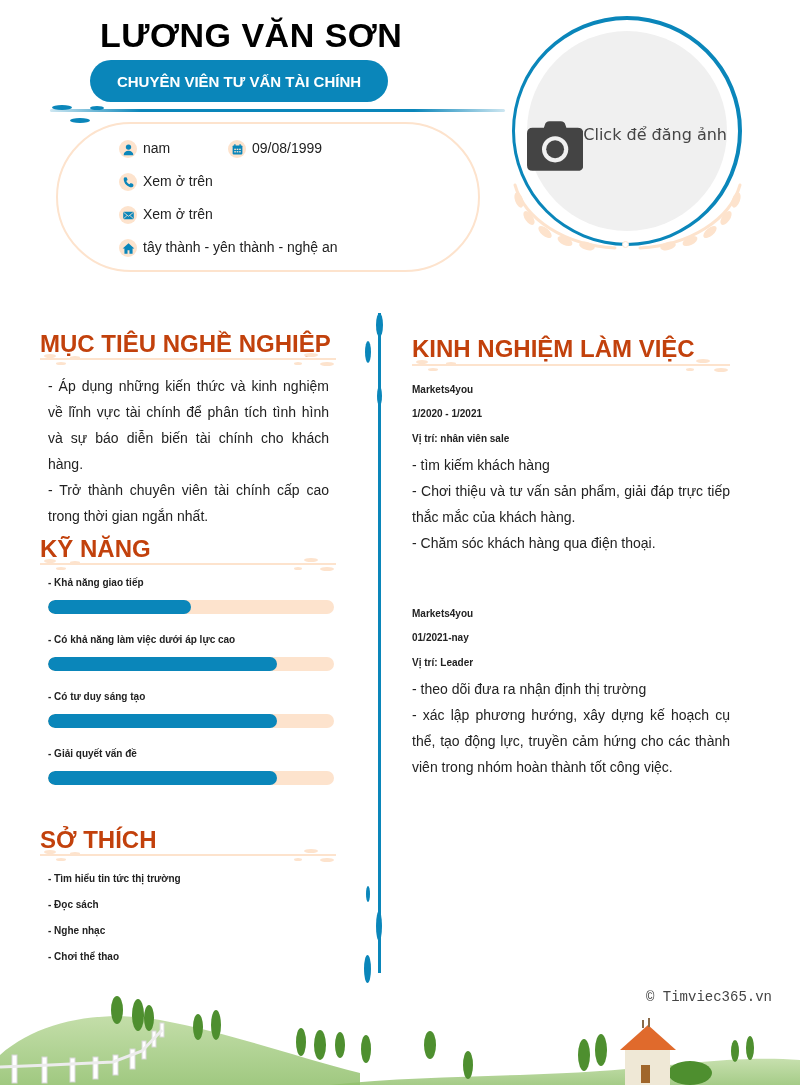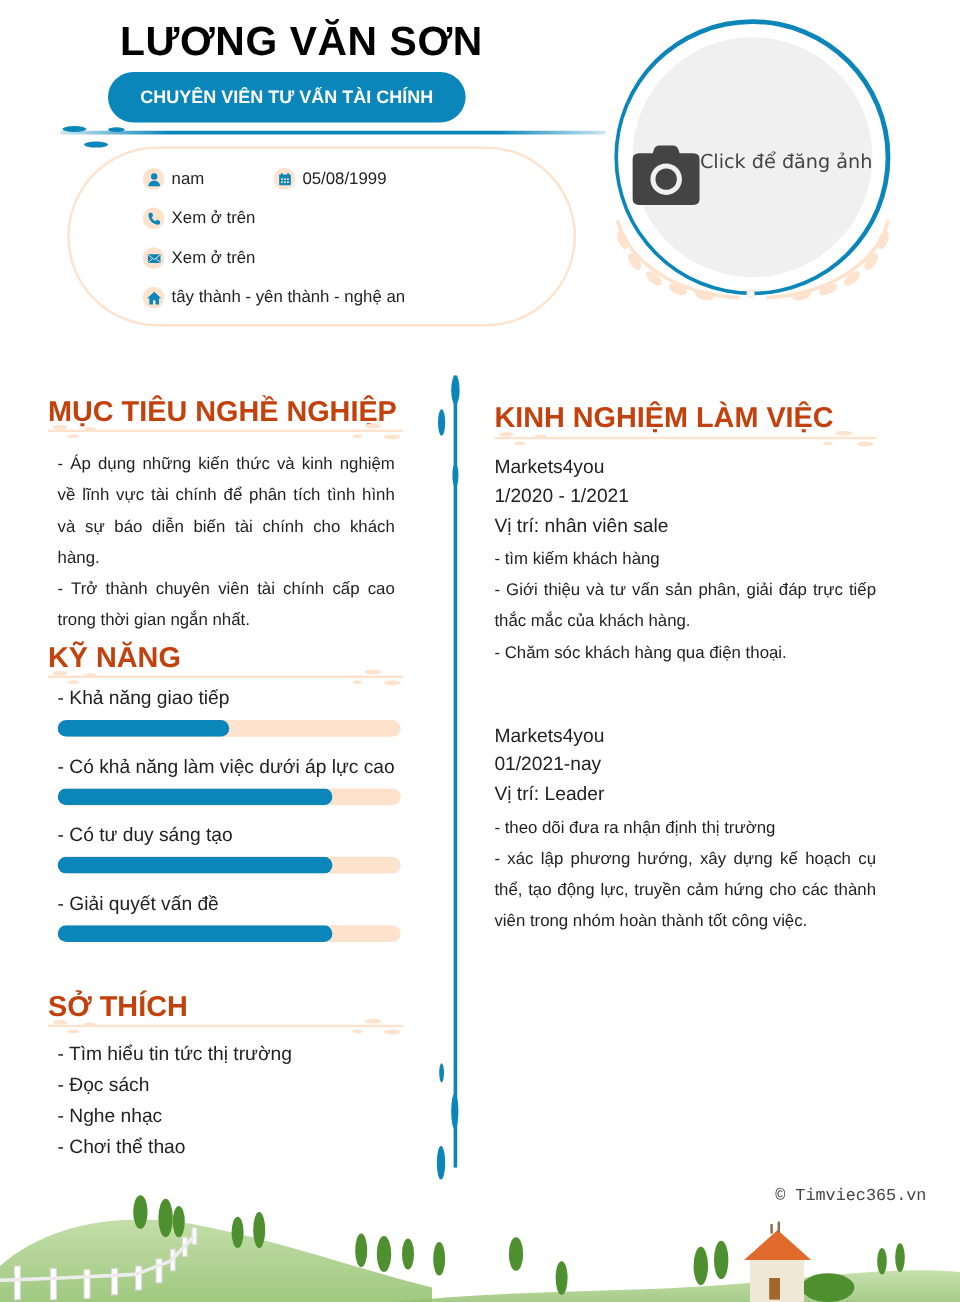--- a/index.html
+++ b/index.html
@@ -25,21 +25,21 @@
   .avatar-inner { left: 527px; top: 31px; width: 200px; height: 200px; border-radius: 50%; background: #f0f0f0; display: flex; flex-direction: row; align-items: center; }
   .avatar-text { font-family: "DejaVu Sans", sans-serif; font-size: 16px; color: #444; margin-top: 6px; white-space: nowrap; }
   .laurel { left: 505px; top: 180px; width: 245px; height: 80px; }
 
   
   .sec-title { font-size: 24px; font-weight: bold; color: #c2410c; white-space: nowrap; }
   .sec-line { height: 2px; background: #fde3cd; }
   .blob { background: #fde3cd; border-radius: 50%; position: absolute; }
 
   .para { font-size: 14px; line-height: 26px; color: #222; text-align: justify; }
-  .item { font-size: 16px; line-height: 26px; color: #222; white-space: nowrap; }
+  .item { font-size: 10px; line-height: 26px; color: #222; white-space: nowrap; font-weight: bold; }
 
   
   .bar-track { height: 14px; border-radius: 7px; background: #fde3cd; position: relative; overflow: hidden; }
   .bar-fill { position: absolute; left: 0; top: 0; bottom: 0; border-radius: 7px; background: #0a86ba; }
 
   
   .vline { left: 378px; top: 313px; width: 2.5px; height: 660px; background: #0a86ba; }
   .vblob { background: #0a86ba; border-radius: 50%; position: absolute; }
 
   .watermark { right: 28px; top: 989px; font-family: "Liberation Mono", "DejaVu Sans Mono", monospace; font-size: 14px; color: #444; white-space: nowrap; }
@@ -78,21 +78,21 @@
         <g fill="#fde3cd">
           <rect x="4" y="7" width="2" height="1.6"></rect>
           <rect x="7" y="7" width="2" height="1.6"></rect>
           <rect x="10" y="7" width="2" height="1.6"></rect>
           <rect x="4" y="10" width="2" height="1.6"></rect>
           <rect x="7" y="10" width="2" height="1.6"></rect>
           <rect x="10" y="10" width="2" height="1.6"></rect>
         </g>
       </svg>
   </span>
-  <span>05/08/1999</span>
+  <span>09/08/1999</span>
 </div>
 
 <div class="abs info-row" style="left:119px;top:173px;">
   <span class="info-ico">
     <svg viewBox="0 0 16 16">
         <path d="M3.5 1.5l2.4 0.4 1 3-1.6 1.4c0.8 1.8 2.2 3.2 4 4l1.4-1.6 3 1 0.4 2.4c-0.2 1-1 1.7-2 1.8C6.8 13.6 2.4 9.2 2.1 3.9c0-1 0.5-2 1.4-2.4z"></path>
       </svg>
   </span>
   <span>Xem ở trên</span>
 </div>
@@ -230,21 +230,21 @@
   <div class="blob" style="left:284px;top:1px;width:14px;height:4px;"></div>
   <div class="blob" style="left:274px;top:10px;width:8px;height:3px;"></div>
   <div class="blob" style="left:302px;top:10px;width:14px;height:4px;"></div>
 </div>
 
 <div class="abs" style="left:412px;top:378px;width:318px;">
   <div class="item" style="line-height:24px;"> Markets4you</div>
   <div class="item" style="line-height:24px;">1/2020 - 1/2021</div>
   <div class="item" style="line-height:26px;">Vị trí: nhân viên sale</div>
   <div class="para">- tìm kiếm khách hàng</div>
-  <div class="para">- Giới thiệu và tư vấn sản phân, giải đáp trực tiếp thắc mắc của khách hàng.</div>
+  <div class="para">- Chơi thiệu và tư vấn sản phẩm, giải đáp trực tiếp thắc mắc của khách hàng.</div>
   <div class="para">- Chăm sóc khách hàng qua điện thoại.</div>
 </div>
 
 <div class="abs" style="left:412px;top:602px;width:318px;">
   <div class="item" style="line-height:24px;">Markets4you</div>
   <div class="item" style="line-height:24px;">01/2021-nay</div>
   <div class="item" style="line-height:26px;">Vị trí: Leader</div>
   <div class="para">- theo dõi đưa ra nhận định thị trường</div>
   <div class="para">- xác lập phương hướng, xây dựng kế hoạch cụ thể, tạo động lực, truyền cảm hứng cho các thành viên trong nhóm hoàn thành tốt công việc.</div>
 </div>

